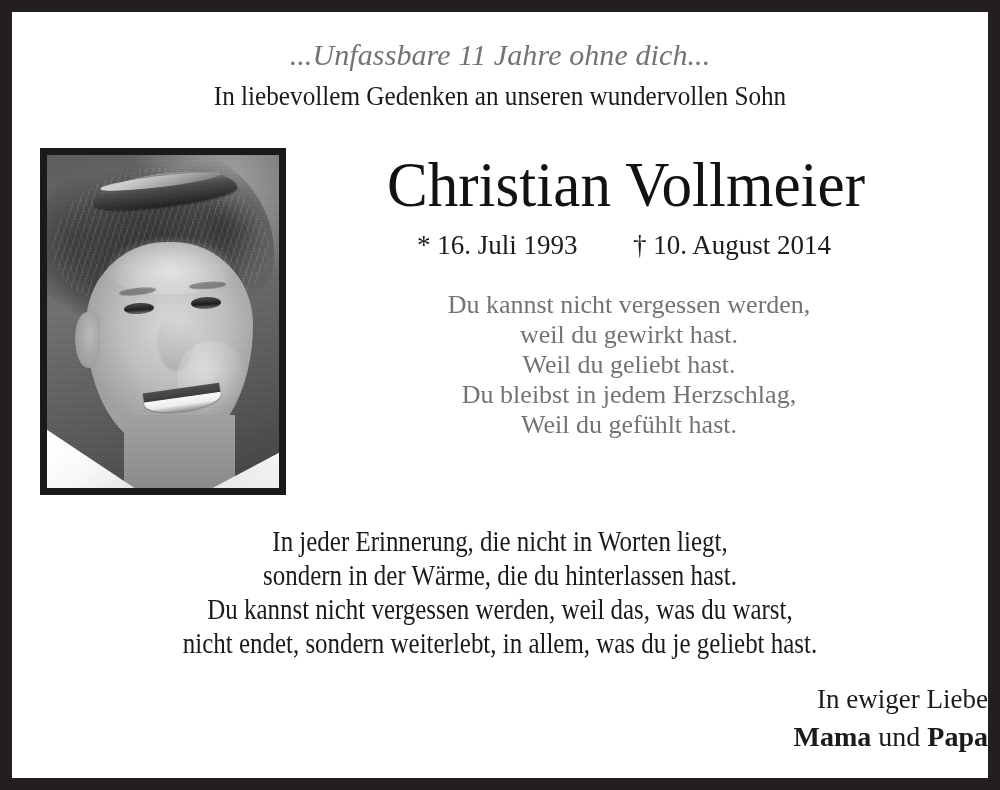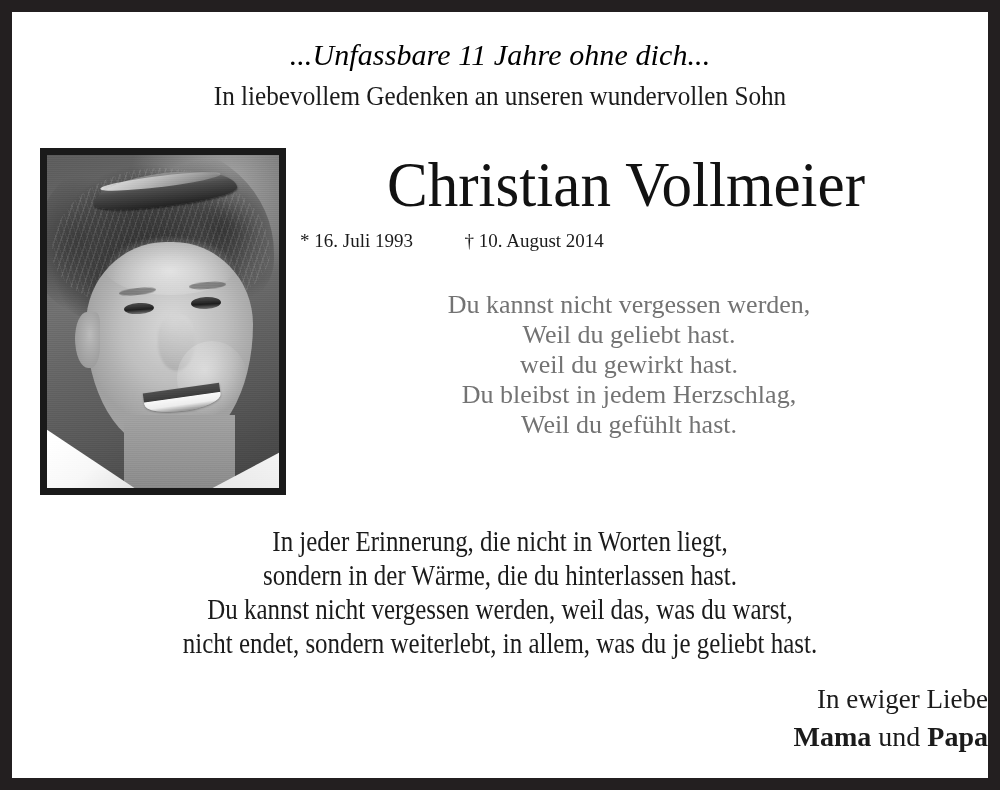--- a/index.html
+++ b/index.html
@@ -29,21 +29,21 @@
   
   .headline-italic {
     position: absolute;
     left: 0;
     right: 0;
     top: 26px;
     text-align: center;
     font-family: "Liberation Serif", serif;
     font-style: italic;
     font-size: 30px;
-    color: #000000;
+    color: #737373;
     letter-spacing: 0.1px;
     white-space: nowrap;
   }
   .headline-sub {
     position: absolute;
     left: 0;
     right: 0;
     top: 68px;
     text-align: center;
     font-family: "Liberation Serif", serif;
@@ -241,22 +241,23 @@
     line-height: 1.06;
     color: #121212;
     white-space: nowrap;
     transform: scaleX(0.97);
   }
   .dates {
     position: absolute;
     left: 288px;
     right: 40px;
     top: 218px;
-    font-family: "Liberation Serif", serif;
-    font-size: 19px;
+    text-align: center;
+    font-family: "Liberation Serif", serif;
+    font-size: 27px;
     color: #1b1b1b;
     white-space: nowrap;
   }
   .dates .gap { display: inline-block; width: 42px; }
 
   
   .verse {
     position: absolute;
     left: 288px;
     right: 30px;
@@ -336,22 +337,22 @@
     <div class="name">Christian Vollmeier</div>
 
     <div class="dates">
       <span>* 16. Juli 1993</span>
       <span class="gap"></span>
       <span>† 10. August 2014</span>
     </div>
 
     <div class="verse">
       <div>Du kannst nicht vergessen werden,</div>
+      <div>weil du gewirkt hast.</div>
       <div>Weil du geliebt hast.</div>
-      <div>weil du gewirkt hast.</div>
       <div>Du bleibst in jedem Herzschlag,</div>
       <div>Weil du gefühlt hast.</div>
     </div>
 
     <div class="verse2">
       <div>In jeder Erinnerung, die nicht in Worten liegt,</div>
       <div>sondern in der Wärme, die du hinterlassen hast.</div>
       <div>Du kannst nicht vergessen werden, weil das, was du warst,</div>
       <div>nicht endet, sondern weiterlebt, in allem, was du je geliebt hast.</div>
     </div>

